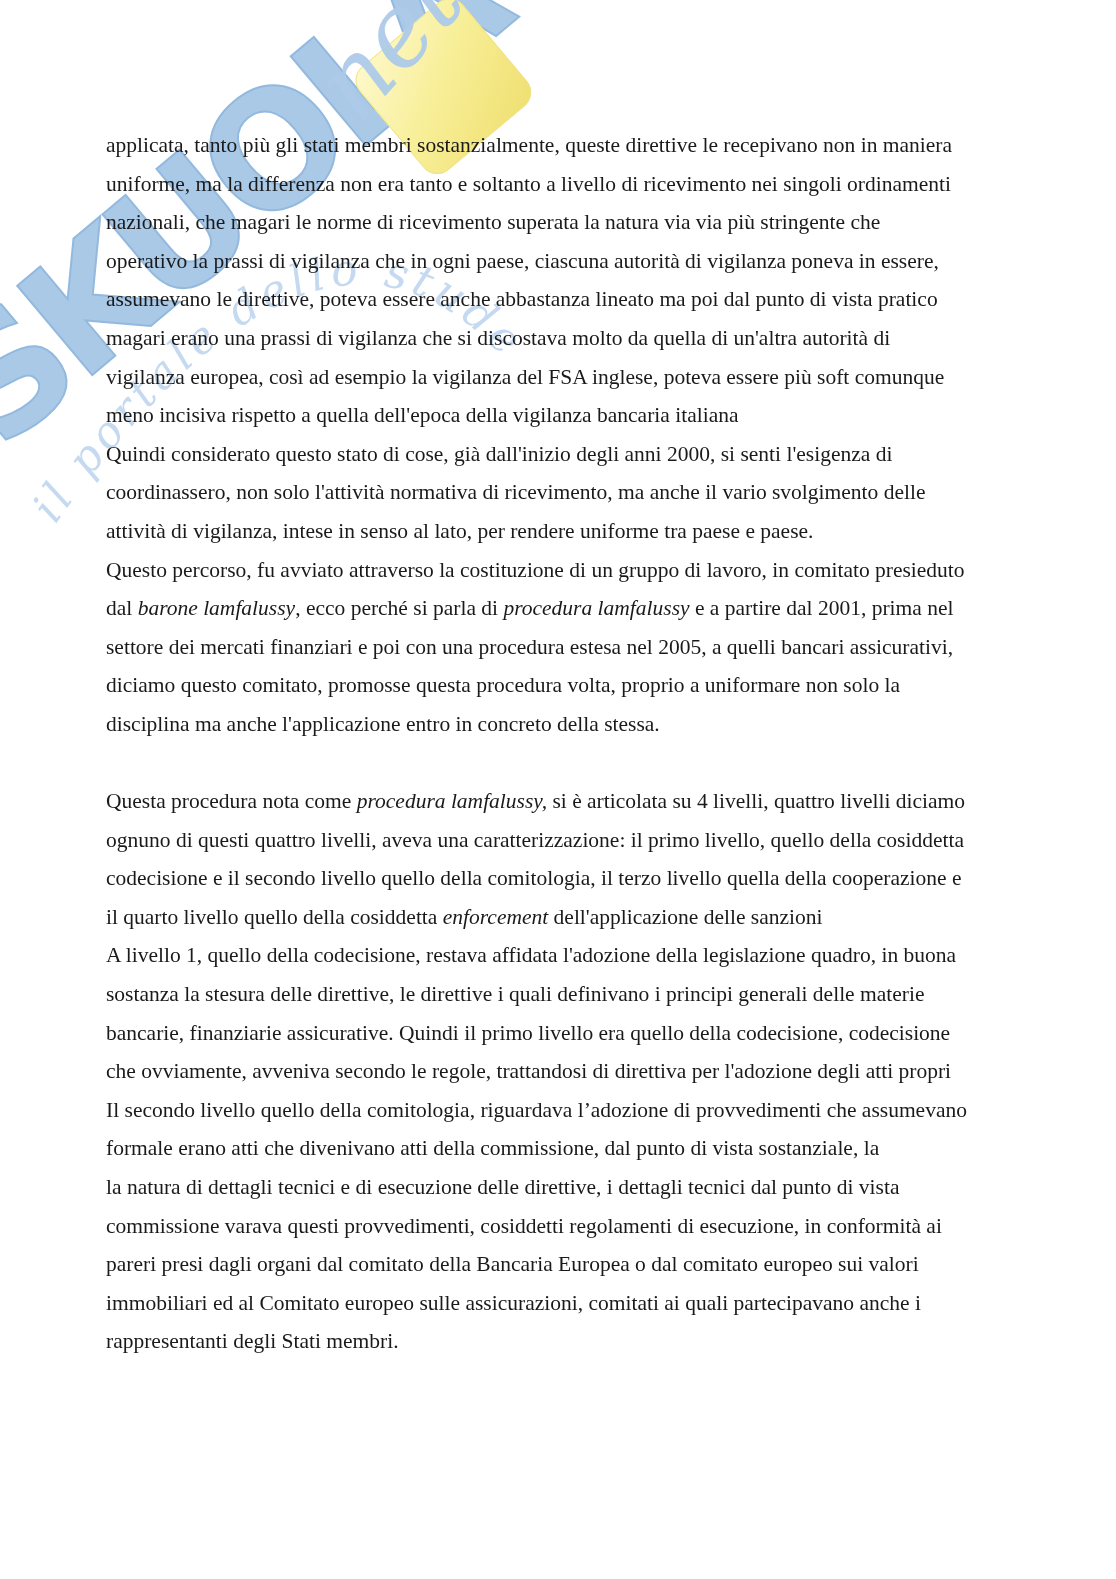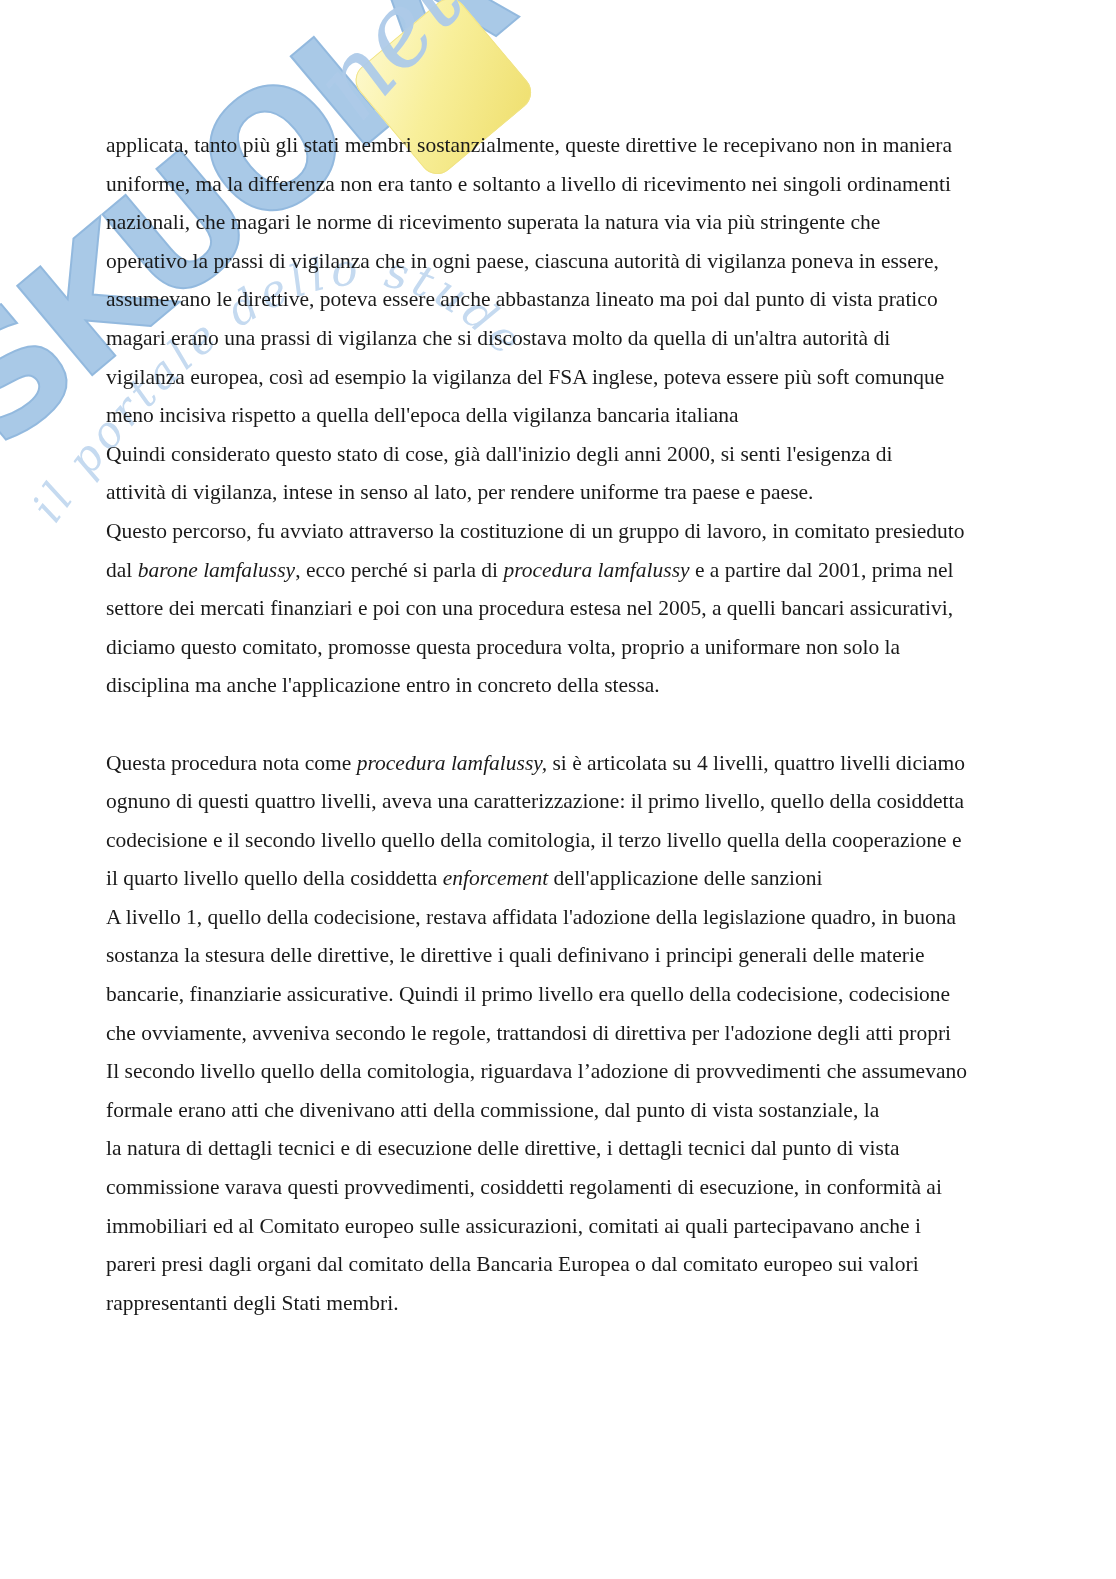--- a/index.html
+++ b/index.html
@@ -129,20 +129,21 @@
         <div class="line"><span>uniforme, ma la differenza non era tanto e soltanto a livello di ricevimento nei singoli ordinamenti</span></div>
         <div class="line"><span>nazionali, che magari le norme di ricevimento superata la natura via via più stringente che</span></div>
         <div class="line"><span>operativo la prassi di vigilanza che in ogni paese, ciascuna autorità di vigilanza poneva in essere,</span></div>
         <div class="line"><span>assumevano le direttive, poteva essere anche abbastanza lineato ma poi dal punto di vista pratico</span></div>
         <div class="line"><span>magari erano una prassi di vigilanza che si discostava molto da quella di un'altra autorità di</span></div>
         <div class="line"><span>vigilanza europea, così ad esempio la vigilanza del FSA inglese, poteva essere più soft comunque</span></div>
         <div class="line"><span>meno incisiva rispetto a quella dell'epoca della vigilanza bancaria italiana</span></div>
       </div>
       <div class="para">
         <div class="line"><span>Quindi considerato questo stato di cose, già dall'inizio degli anni 2000, si senti l'esigenza di</span></div>
+        <div class="line"><span>coordinassero, non solo l'attività normativa di ricevimento, ma anche il vario svolgimento delle</span></div>
         <div class="line"><span>attività di vigilanza, intese in senso al lato, per rendere uniforme tra paese e paese.</span></div>
       </div>
       <div class="para">
         <div class="line"><span>Questo percorso, fu avviato attraverso la costituzione di un gruppo di lavoro, in comitato presieduto</span></div>
         <div class="line"><span>dal </span><span class="it">barone lamfalussy</span><span>, ecco perché si parla di </span><span class="it">procedura lamfalussy</span><span> e a partire dal 2001, prima nel</span></div>
         <div class="line"><span>settore dei mercati finanziari e poi con una procedura estesa nel 2005, a quelli bancari assicurativi,</span></div>
         <div class="line"><span>diciamo questo comitato, promosse questa procedura volta, proprio a uniformare non solo la</span></div>
         <div class="line"><span>disciplina ma anche l'applicazione entro in concreto della stessa.</span></div>
       </div>
       <div class="para gap">
@@ -155,19 +156,19 @@
         <div class="line"><span class="un">A livello 1</span><span>, quello della codecisione, restava affidata l'adozione della legislazione quadro, in buona</span></div>
         <div class="line"><span>sostanza la stesura delle direttive, le direttive i quali definivano i principi generali delle materie</span></div>
         <div class="line"><span>bancarie, finanziarie assicurative. Quindi il primo livello era quello della codecisione, codecisione</span></div>
         <div class="line"><span>che ovviamente, avveniva secondo le regole, trattandosi di direttiva per l'adozione degli atti propri</span></div>
       </div>
       <div class="para">
         <div class="line"><span class="un">Il secondo livello</span><span> quello della comitologia, riguardava l’adozione di provvedimenti che assumevano</span></div>
         <div class="line"><span>formale erano atti che divenivano atti della commissione, dal punto di vista sostanziale, la</span></div>
         <div class="line"><span>la natura di dettagli tecnici e di esecuzione delle direttive, i dettagli tecnici dal punto di vista</span></div>
         <div class="line"><span>commissione varava questi provvedimenti, cosiddetti regolamenti di esecuzione, in conformità ai</span></div>
+        <div class="line"><span>pareri presi dagli organi dal comitato della Bancaria Europea o dal comitato europeo sui valori</span></div>
         <div class="line"><span>immobiliari ed al Comitato europeo sulle assicurazioni, comitati ai quali partecipavano anche i</span></div>
-        <div class="line"><span>pareri presi dagli organi dal comitato della Bancaria Europea o dal comitato europeo sui valori</span></div>
         <div class="line"><span>rappresentanti degli Stati membri.</span></div>
       </div>
     </div>
 
 </div>
 
 </body></html>

